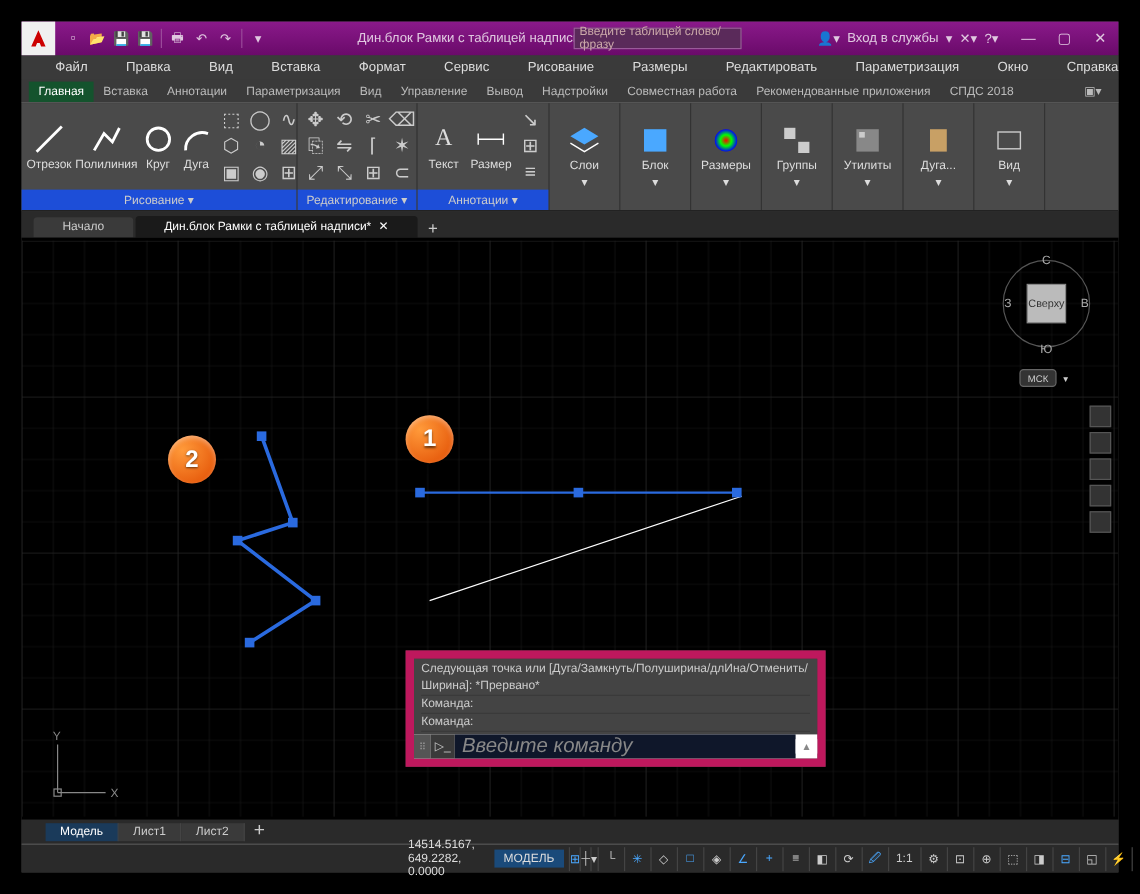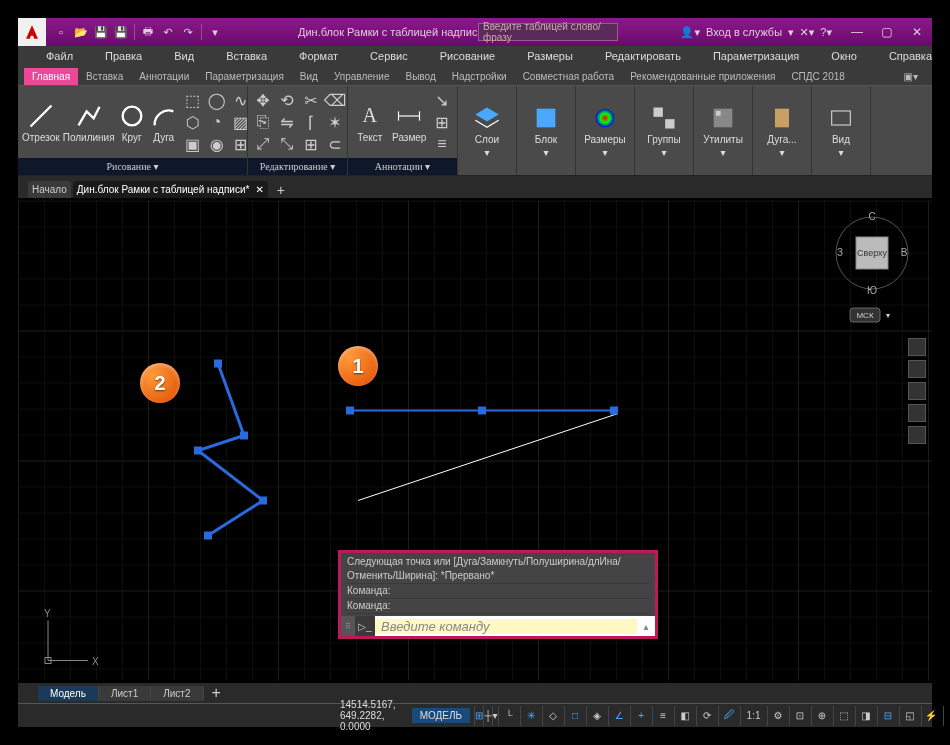--- a/index.html
+++ b/index.html
@@ -20,58 +20,58 @@
 .win-controls { position: absolute; right: 0; top: 0; display: flex; }
 .win-btn { width: 30px; height: 28px; display: flex; align-items: center; justify-content: center; color: #e0c8e0; cursor: pointer; font-size: 12px; }
 
 
 .menubar { height: 20px; background: #3a3a3a; display: flex; align-items: center; padding: 0 20px; gap: 16px; }
 .menubar-item { color: #ddd; font-size: 11px; padding: 2px 8px; cursor: pointer; }
 
 
 .ribbon-tabs { height: 20px; background: #3a3a3a; display: flex; align-items: flex-end; padding: 0 6px; border-bottom: 1px solid #555; }
 .ribbon-tab { color: #bbb; font-size: 10px; padding: 3px 8px; cursor: pointer; white-space: nowrap; }
-.ribbon-tab.active { background: #ec4899; color: #fff; }
+.ribbon-tab.active { background: #14532d; color: #fff; }
 .ribbon-tab-right { margin-left: auto; }
 
 
 .ribbon { height: 90px; background: #4a4a4a; display: flex; border-bottom: 1px solid #222; }
 .panel { border-right: 1px solid #333; display: flex; flex-direction: column; }
 .panel-body { flex: 1; display: flex; align-items: center; padding: 4px; gap: 4px; }
-.panel-title { height: 18px; background: #0f172a; color: #ccc; font-size: 10px; text-align: left; display: flex; align-items: center; justify-content: center; padding: 0 6px; cursor: pointer; font-family: Liberation Serif, serif; }
+.panel-title { height: 18px; background: #1d4ed8; color: #ccc; font-size: 10px; text-align: left; display: flex; align-items: center; justify-content: center; padding: 0 6px; cursor: pointer; }
 .big-btn { display: flex; flex-direction: column; align-items: center; justify-content: center; width: 50px; height: 62px; color: #ddd; font-size: 10px; cursor: pointer; gap: 2px; }
 .big-btn .icon { width: 28px; height: 28px; display: flex; align-items: center; justify-content: center; }
 .small-grid { display: grid; grid-template-columns: repeat(3, 22px); grid-auto-rows: 20px; gap: 2px; }
 .small-btn { width: 22px; height: 20px; display: flex; align-items: center; justify-content: center; cursor: pointer; color: #ccc; }
 
 
 .doc-tabs { height: 22px; background: #2a2a2a; display: flex; align-items: flex-end; padding: 0 10px; gap: 2px; }
-.doc-tab { background: #3a3a3a; color: #ccc; font-size: 10px; padding: 3px 4px; border-radius: 3px 3px 0 0; cursor: pointer; display: flex; align-items: center; gap: 6px; }
+.doc-tab { background: #3a3a3a; color: #ccc; font-size: 10px; padding: 3px 24px; border-radius: 3px 3px 0 0; cursor: pointer; display: flex; align-items: center; gap: 6px; }
 .doc-tab.active { background: #1a1a1a; color: #fff; }
 .doc-tab-close { font-size: 10px; }
 .doc-tab-add { width: 22px; text-align: center; color: #ccc; cursor: pointer; font-size: 14px; }
 
 
 .canvas-area { flex: 1; position: relative; background: #000; overflow: hidden; }
 .canvas-svg { position: absolute; top: 0; left: 0; width: 100%; height: 100%; }
 .viewcube { position: absolute; top: 10px; right: 20px; width: 80px; height: 120px; }
 .right-tools { position: absolute; top: 140px; right: 4px; width: 20px; display: flex; flex-direction: column; gap: 4px; }
 .rt-btn { width: 18px; height: 18px; background: #333; border: 1px solid #555; cursor: pointer; }
 
 
 .callout { position: absolute; width: 40px; height: 40px; border-radius: 50%; background: radial-gradient(circle at 30% 30%, #ff9a3a, #e04a00); box-shadow: 0 2px 6px rgba(0,0,0,.6), inset 0 2px 4px rgba(255,255,255,.4); display: flex; align-items: center; justify-content: center; color: #fff; font-weight: bold; font-size: 20px; text-shadow: 0 1px 2px rgba(0,0,0,.6); }
 
 
-.cmd-window { position: absolute; bottom: 44px; left: 320px; width: 320px; background: #3a3a3a; border: 3px solid #be185d; font-size: 10px; color: #ccc; }
+.cmd-window { position: absolute; bottom: 44px; left: 320px; width: 350px; background: #3a3a3a; border: 7px solid #be185d; font-size: 10px; color: #ccc; }
 .cmd-history { padding: 2px 6px; line-height: 14px; background: #444; }
 .cmd-history div { border-bottom: 1px solid #3a3a3a; }
 .cmd-input-row { display: flex; align-items: center; height: 20px; background: #fff; }
 .cmd-handle { width: 14px; height: 20px; background: #555; cursor: move; display:flex; align-items:center; justify-content:center; color:#999; font-size:8px;}
 .cmd-icon { width: 20px; height: 20px; background: #3a3a3a; display: flex; align-items: center; justify-content: center; color: #ccc; }
-.cmd-input { flex: 1; background: #fef9c3; color: #888; font-size: 13px; font-style: italic; padding: 0 6px; display: flex; align-items: center; }
+.cmd-input { flex: 1; background: #0f172a; color: #888; font-size: 17px; font-style: italic; padding: 0 6px; display: flex; align-items: center; }
 .cmd-toggle { width: 18px; background: #fff; color: #888; display: flex; align-items: center; justify-content: center; cursor: pointer; }
 
 
 .layout-tabs { height: 20px; background: #2a2a2a; display: flex; align-items: center; padding-left: 20px; gap: 0; }
 .layout-tab { background: #1a3a5a; color: #fff; font-size: 10px; padding: 2px 12px; border-right: 1px solid #444; cursor: pointer; }
 .layout-tab.inactive { background: #3a3a3a; color: #ccc; }
 .layout-add { padding: 2px 8px; color: #ccc; cursor: pointer; }
 
 
 .statusbar { height: 24px; background: #2a2a2a; display: flex; align-items: center; color: #ddd; font-size: 10px; border-top: 1px solid #555; }

